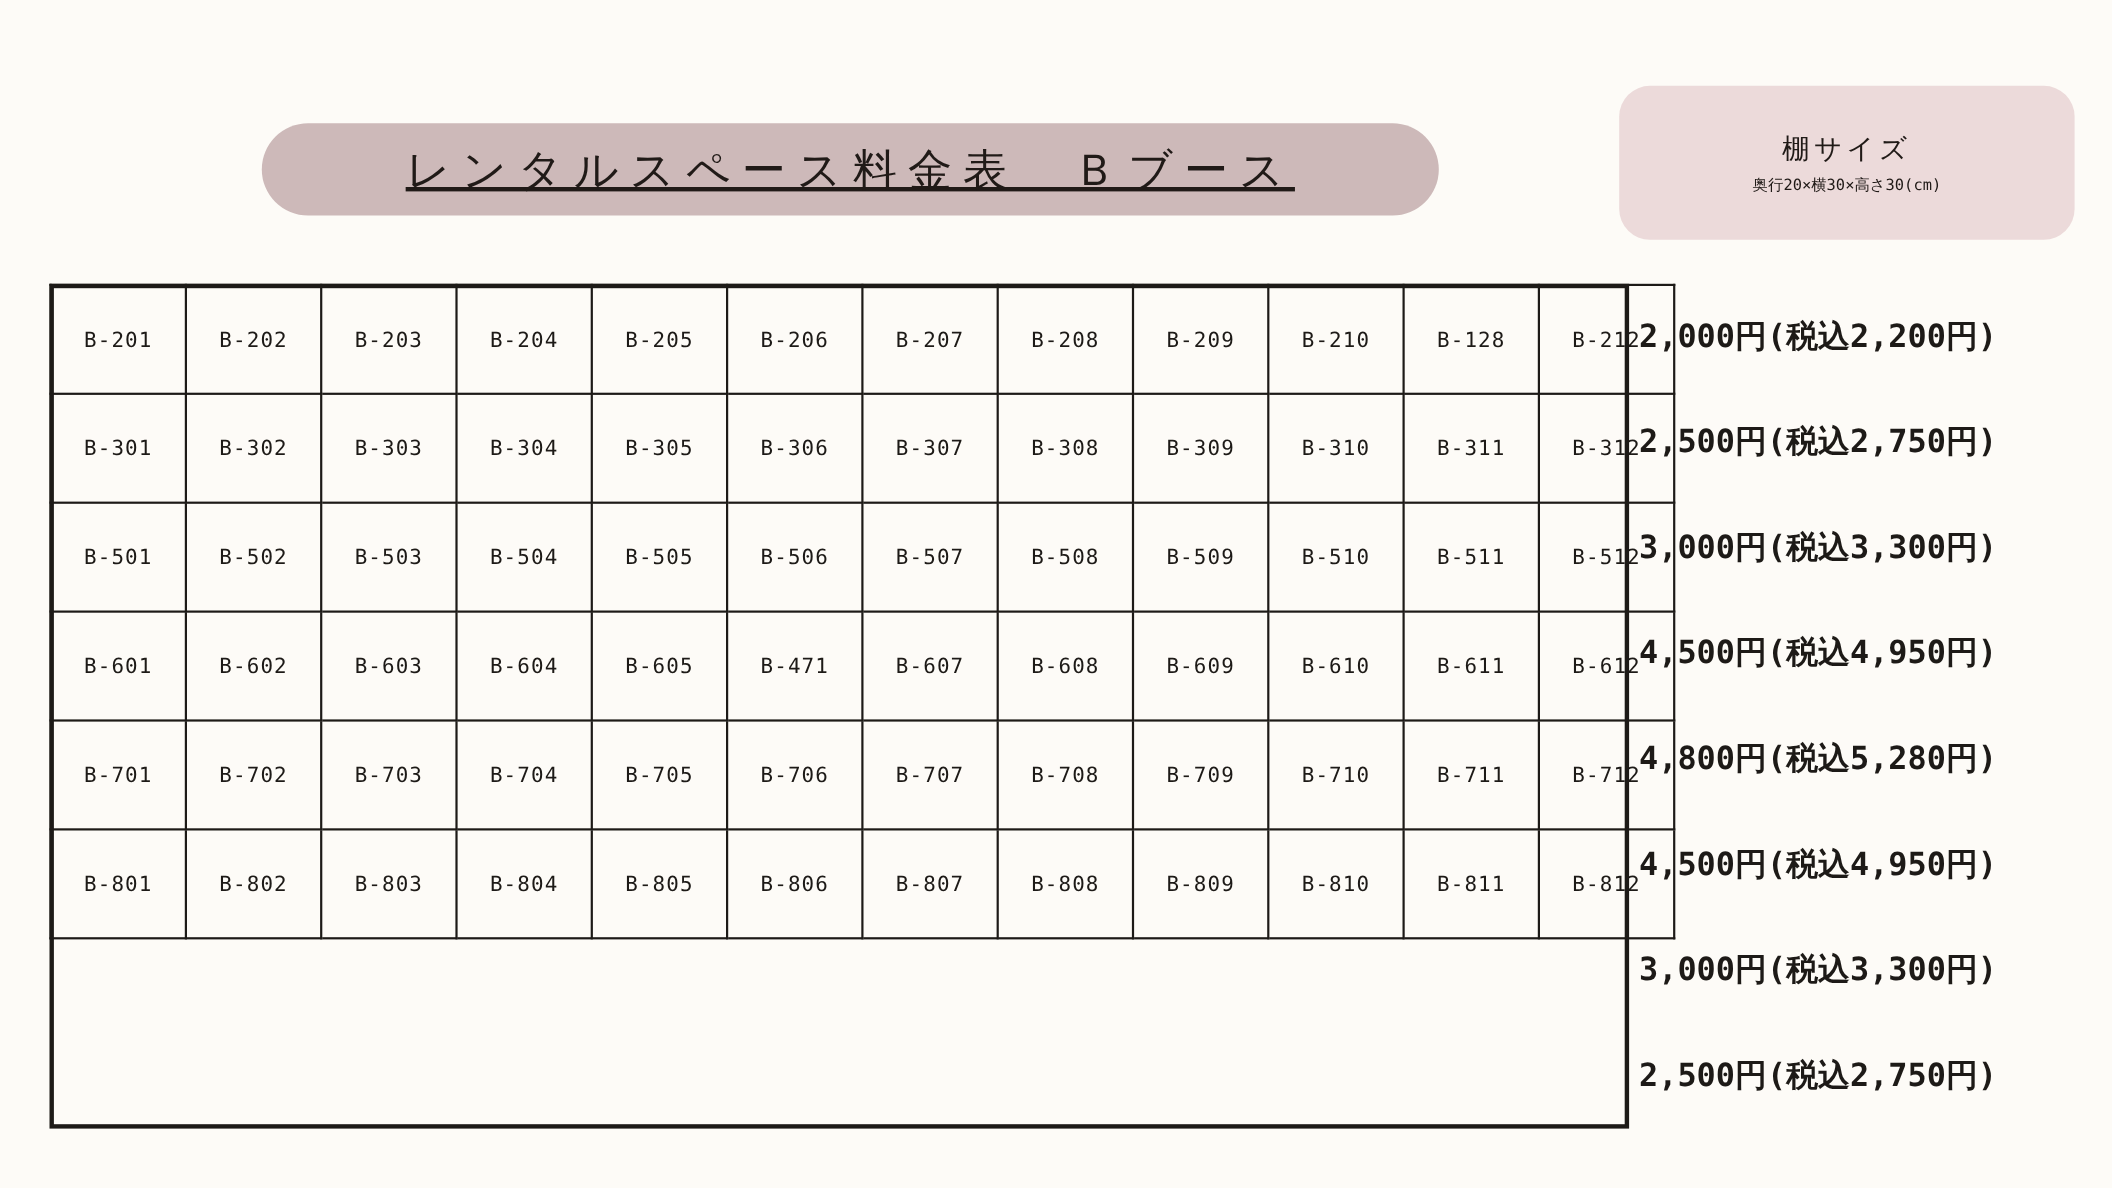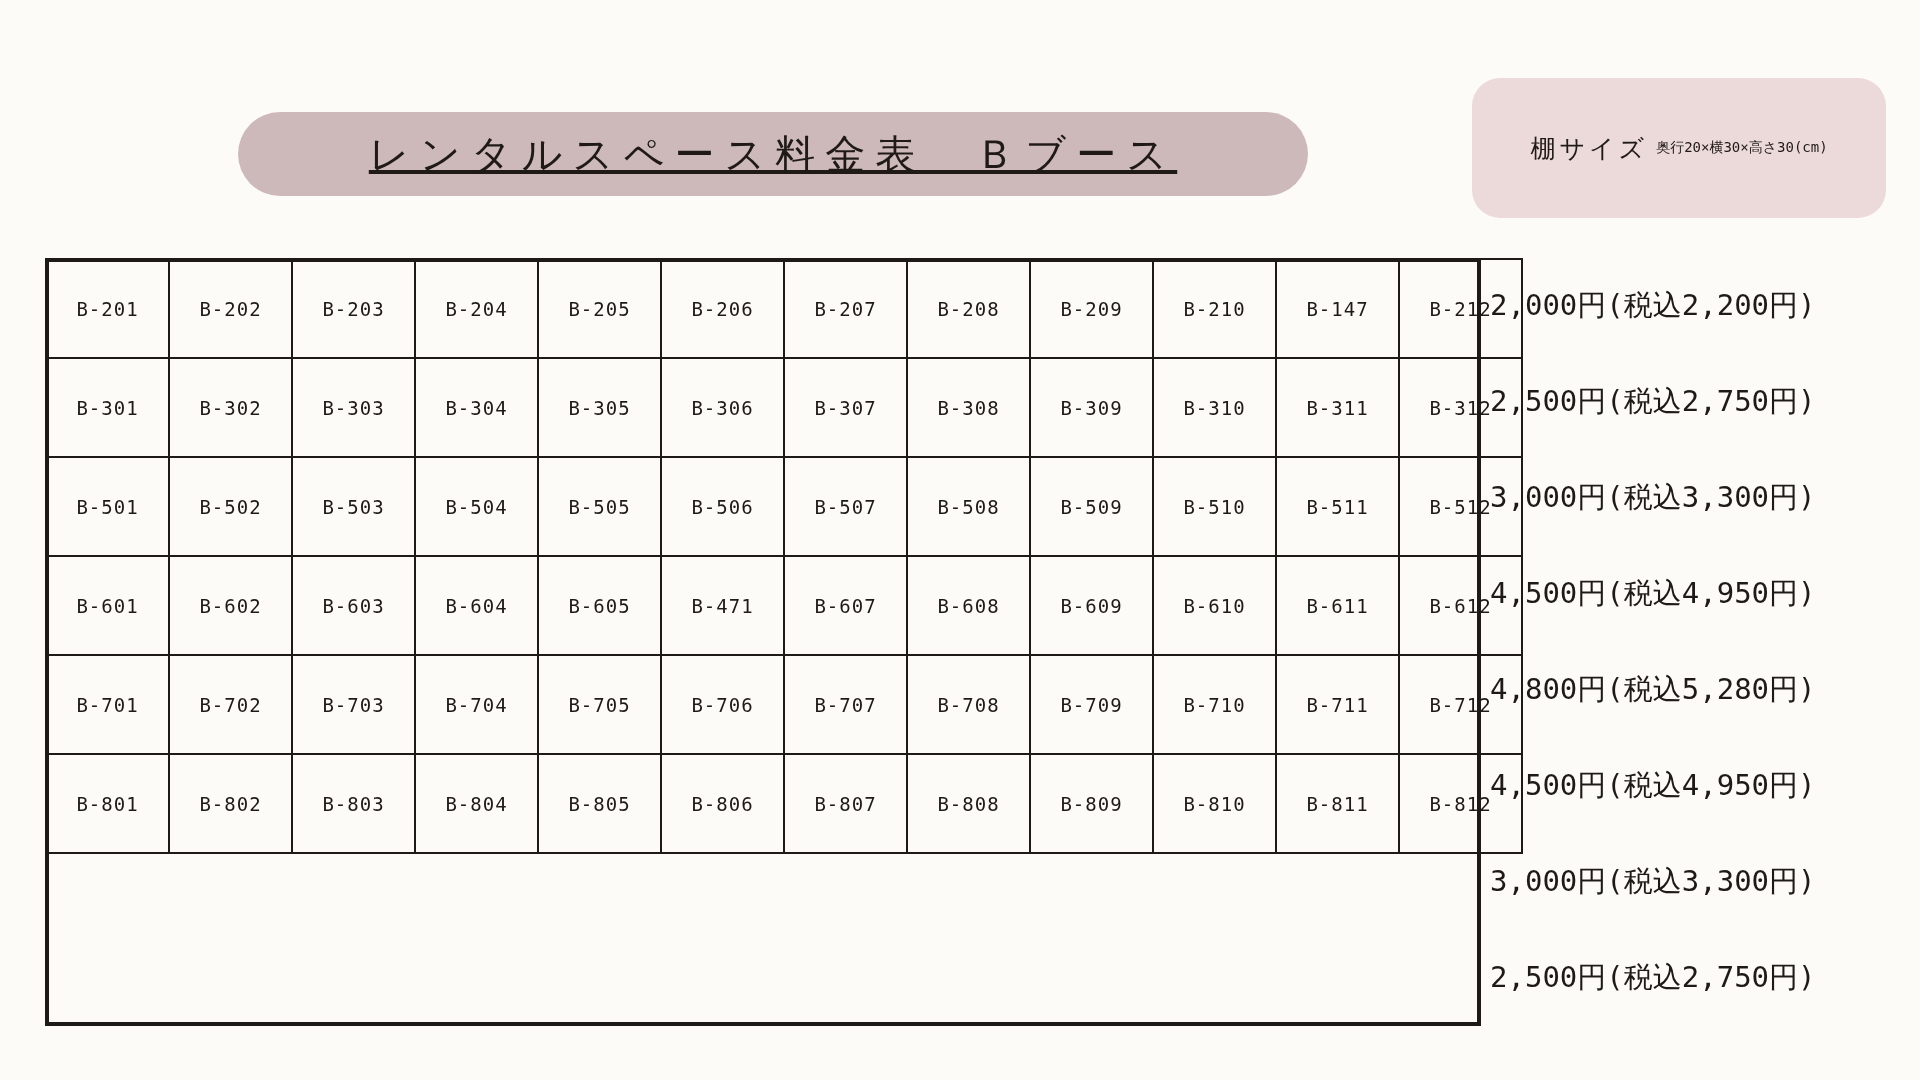--- a/index.html
+++ b/index.html
@@ -44,21 +44,21 @@
   
   #shelf-note {
     position: absolute;
     left: 1472px;
     top: 78px;
     width: 414px;
     height: 140px;
     background: #ecdada;
     border-radius: 28px;
     display: flex;
-    flex-direction: row;
+    flex-direction: column;
     align-items: center;
     justify-content: center;
     gap: 8px;
   }
   #shelf-note .line1 {
     font-size: 25px;
     letter-spacing: 4px;
     color: #201a17;
   }
   #shelf-note .line2 {
@@ -111,20 +111,21 @@
   }
   .price-row {
     flex: 1 1 0;
     display: flex;
     align-items: center;
     justify-content: flex-start;
     font-size: 29px;
     letter-spacing: 0px;
     color: #1d1a17;
     white-space: pre;
+    font-weight: bold;
   }
 </style>
 </head>
 <body>
 
 <div id="page">
 
   <div id="title-banner">
     <span id="title-text">レンタルスペース料金表　Ｂブース</span>
   </div>
@@ -140,21 +141,21 @@
           <td>B-201</td>
           <td>B-202</td>
           <td>B-203</td>
           <td>B-204</td>
           <td>B-205</td>
           <td>B-206</td>
           <td>B-207</td>
           <td>B-208</td>
           <td>B-209</td>
           <td>B-210</td>
-          <td>B-147</td>
+          <td>B-128</td>
           <td>B-212</td>
         </tr>
         <tr>
           <td>B-301</td>
           <td>B-302</td>
           <td>B-303</td>
           <td>B-304</td>
           <td>B-305</td>
           <td>B-306</td>
           <td>B-307</td>

